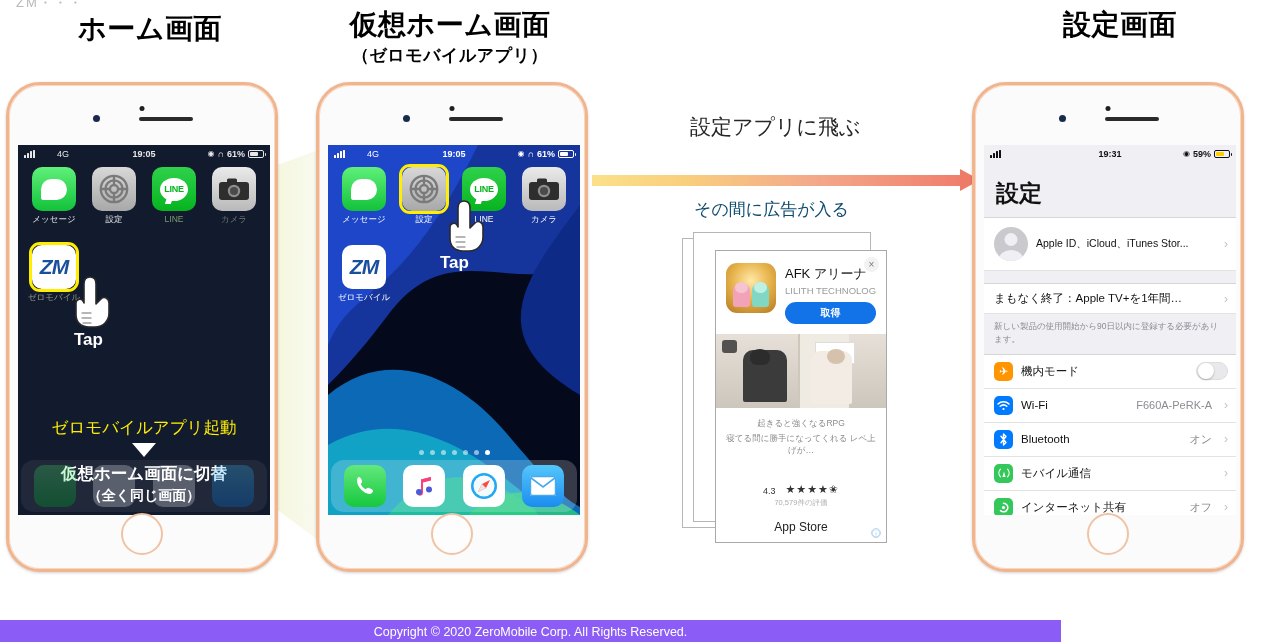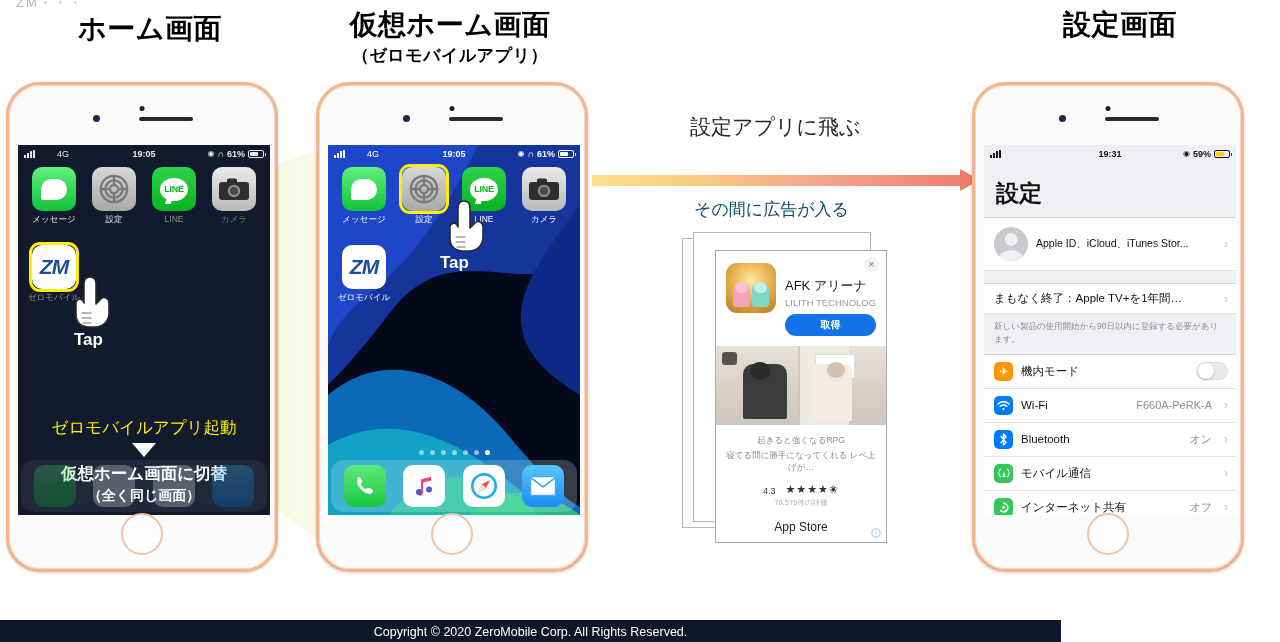--- a/index.html
+++ b/index.html
@@ -143,40 +143,40 @@
     background: radial-gradient(circle at 50% 35%, #ffe9a8 0%, #e8b54e 45%, #b5791f 100%);
     position:relative; overflow:hidden;
   }
   .ad-icon .c1,.ad-icon .c2 { position:absolute; bottom:6px; width:17px;height:24px;border-radius:8px 8px 3px 3px;}
   .ad-icon .c1{left:7px;background:#f3a3b8;}
   .ad-icon .c2{right:7px;background:#7fd7c4;}
   .ad-icon .h1,.ad-icon .h2{position:absolute;bottom:20px;width:13px;height:11px;border-radius:50%;}
   .ad-icon .h1{left:9px;background:#f6c4d1;}
   .ad-icon .h2{right:9px;background:#bff0e5;}
   .ad-meta { flex:1; min-width:0; }
-  .ad-title { font-size:13px; color:#111; font-weight:400; margin-top:14px; }
+  .ad-title { font-size:13px; color:#111; font-weight:400; margin-top:2px; }
   .ad-dev { font-size:9.5px; color:#9b9b9b; margin-top:2px; white-space:nowrap; overflow:hidden;}
   .ad-get {
     margin-top:6px; background:#1272e8; color:#fff; border-radius:11px;
     font-size:10px; text-align:center; padding:4px 0; width:100%; font-weight:bold;
   }
   .ad-media { height:96px; position:relative; overflow:hidden;
     background: linear-gradient(165deg,#ddd6cd 0%,#cfc7bd 40%,#b9b2a9 100%); }
   .ad-media .wall{position:absolute;inset:0;background:linear-gradient(180deg,#e6e0d8,#cdc6bc);}
   .ad-media .door{position:absolute;right:22%;top:0;bottom:0;width:30%;background:#efeae2;border-left:2px solid #cfc7bc;}
   .ad-media .p1{position:absolute;left:16%;bottom:6px;width:26%;height:70%;background:#3b3b3b;border-radius:10px 10px 2px 2px;}
   .ad-media .p1h{position:absolute;left:20%;bottom:58%;width:12%;height:22%;background:#2c2c2c;border-radius:50% 50% 40% 40%;}
   .ad-media .p2{position:absolute;right:20%;bottom:4px;width:24%;height:72%;background:#f2ece4;border-radius:9px 9px 2px 2px;}
   .ad-media .p2h{position:absolute;right:24%;bottom:60%;width:11%;height:20%;background:#d6c2ac;border-radius:50%;}
   .ad-media .sign{position:absolute;right:18%;top:8px;width:24%;height:30%;background:#fff;border:1px solid #ddd;}
   .ad-media .spk{position:absolute;left:6px;top:6px;width:15px;height:13px;background:#3a3a3a;border-radius:3px;opacity:.85}
   .ad-body { padding:10px 8px 8px; text-align:center; }
   .ad-desc1 { font-size:8.5px; color:#8c8c8c; }
   .ad-desc2 { font-size:8.5px; color:#8c8c8c; margin-top:3px;}
-  .ad-rate  { margin-top:9px; font-size:9px; color:#333; display:flex;align-items:flex-end;justify-content:center;gap:10px;}
+  .ad-rate  { margin-top:26px; font-size:9px; color:#333; display:flex;align-items:flex-end;justify-content:center;gap:10px;}
   .ad-rate .stars{color:#333;font-size:11px;letter-spacing:1px;}
   .ad-count { font-size:7.5px; color:#adadad; margin-top:2px;}
   .ad-store { margin-top:12px; font-size:12px; color:#222; }
   .ad-badge { position:absolute; right:5px; bottom:4px; font-size:8px; color:#9cc7ec; border:1px solid #bcd9f3; border-radius:50%; width:10px;height:10px;line-height:9px;text-align:center;}
 
   
   .set-screen { background:#fff; position:absolute; overflow:hidden; }
   .set-hdr { background:#f0eff4; padding:16px 12px 8px; }
   .set-hdr h1 { font-size:23px; font-weight:bold; color:#111; }
   .set-group { background:#fff; border-top:1px solid #d6d6da; }
@@ -192,21 +192,21 @@
   .avatar{width:34px;height:34px;border-radius:50%;background:#c9c9ce;position:relative;overflow:hidden;flex:none;}
   .avatar::before{content:"";position:absolute;left:50%;top:6px;transform:translateX(-50%);width:13px;height:13px;border-radius:50%;background:#f0eff4;}
   .avatar::after{content:"";position:absolute;left:50%;bottom:-7px;transform:translateX(-50%);width:24px;height:18px;border-radius:50%;background:#f0eff4;}
   .set-note{font-size:8.5px;color:#8c8c92;padding:6px 10px 8px;background:#f0eff4;line-height:1.5;}
   .set-spacer{height:12px;background:#f0eff4;}
   .toggle{margin-left:auto;width:32px;height:18px;border-radius:9px;background:#e9e9eb;border:1px solid #dededf;position:relative;}
   .toggle::after{content:"";position:absolute;left:1px;top:0px;width:16px;height:16px;border-radius:50%;background:#fff;box-shadow:0 1px 2px rgba(0,0,0,.25);}
 
   
   #footer {
-    position:absolute; left:0; right:0; bottom:0; height:22px; background:#0f172a;
+    position:absolute; left:0; right:0; bottom:0; height:22px; background:#8b5cf6;
     color:#fff; font-size:12.5px; text-align:center; line-height:24px;
   }
 </style>
 </head>
 <body>
 
 <div id="stage">
 
   <div id="cut-top">ZM・・・</div>
 

